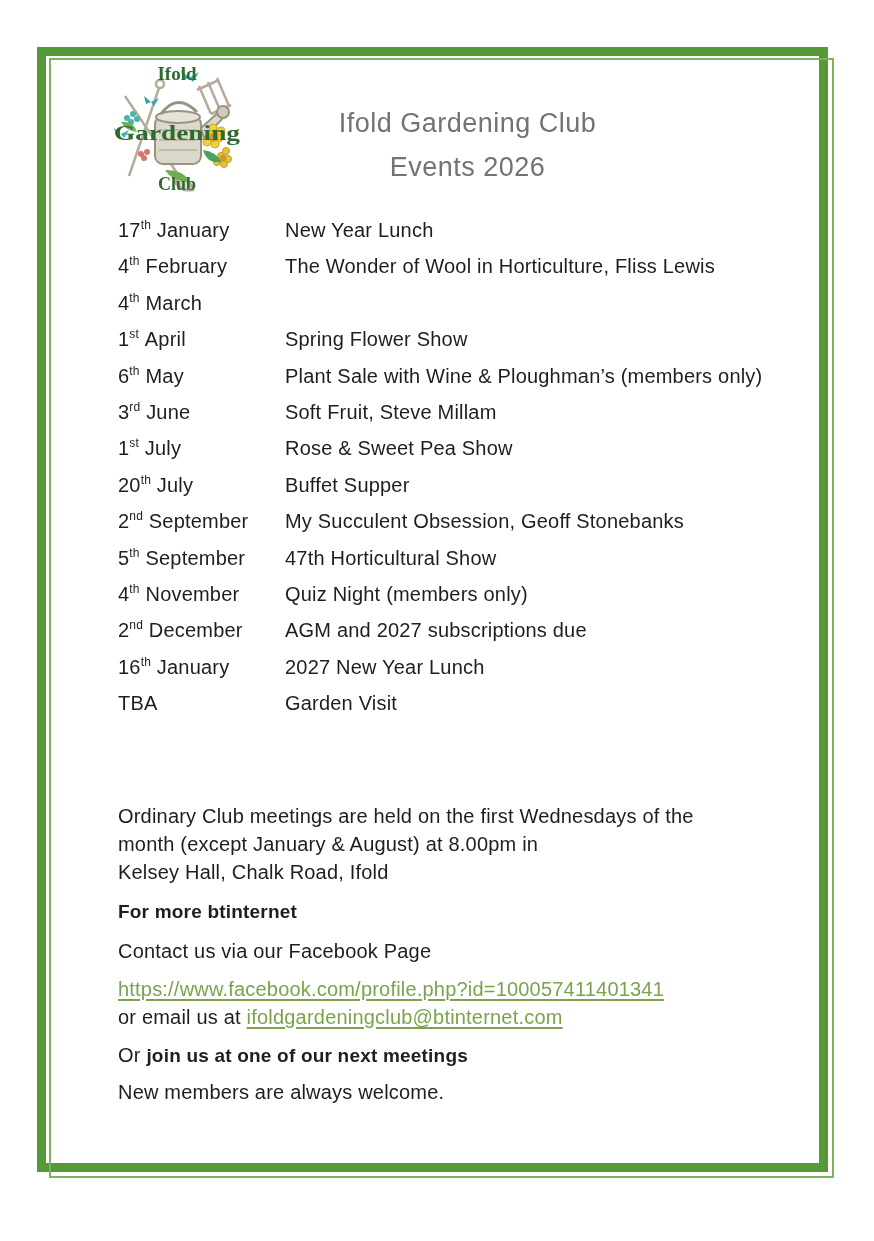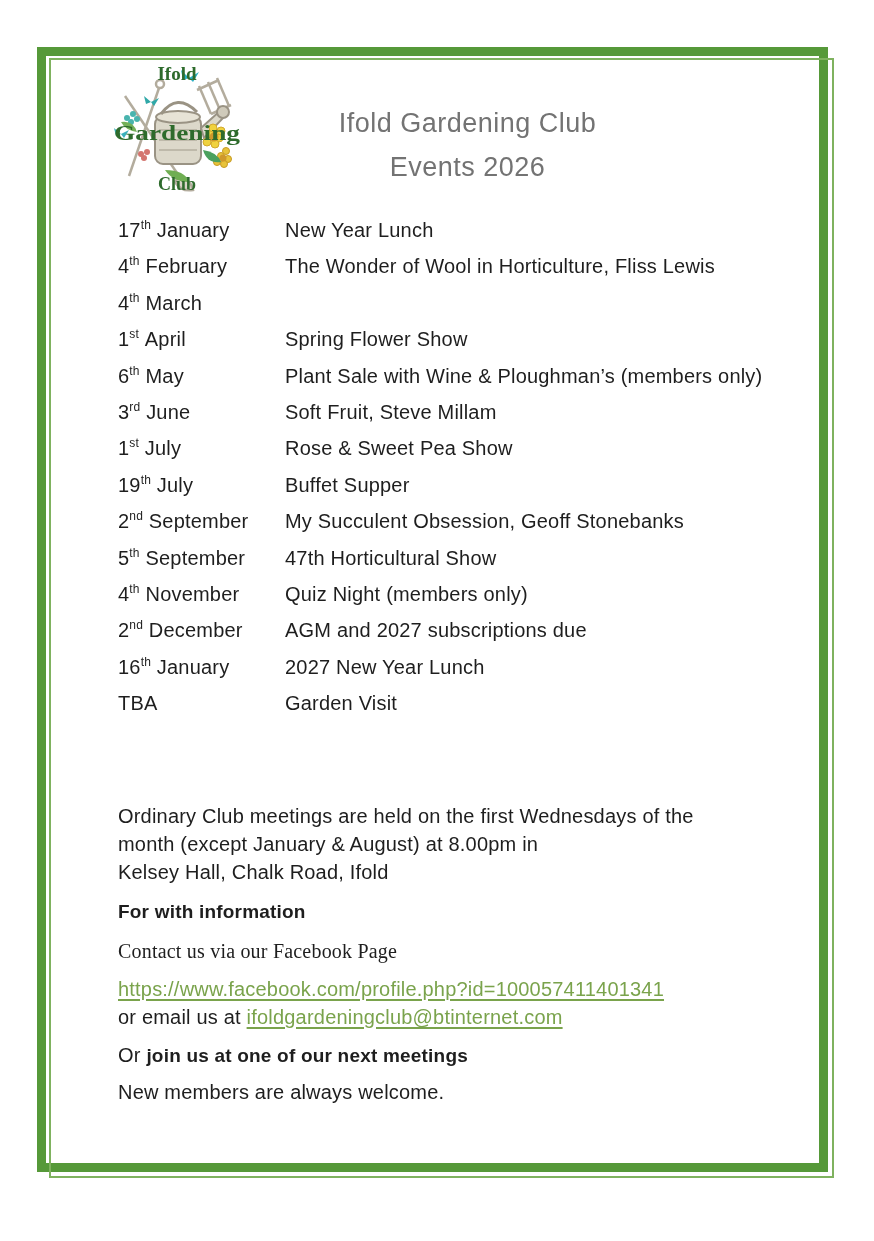--- a/index.html
+++ b/index.html
@@ -31,21 +31,21 @@
   }
   .events{position:absolute;left:118px;top:219px;width:705px;}
   .event-row{display:flex;height:36.4px;align-items:flex-start;font-size:20px;letter-spacing:.2px;}
   .ev-date{width:167px;flex:none;}
   .ev-desc{flex:1;white-space:nowrap;}
   .ev-ord{font-size:12px;line-height:0;vertical-align:super;}
   .footer{position:absolute;left:118px;top:802px;width:705px;font-size:20px;letter-spacing:.2px;}
   .footer p{margin:0;}
   .meet{line-height:28px;}
   .bold-head{font-weight:bold;font-size:19px;line-height:24px;margin-top:14px !important;}
-  .contact{line-height:24px;margin-top:15px !important;font-family:Liberation Serif, serif;}
+  .contact{line-height:24px;margin-top:15px !important;}
   .linkpara{line-height:28px;margin-top:12px !important;}
   .joinpara{line-height:24px;margin-top:12px !important;}
   .welcome{line-height:24px;margin-top:12px !important;}
   a{color:var(--link);text-decoration:underline;text-underline-offset:3px;cursor:pointer;}
   .joinpara b{font-size:19px;}
   .logo-text{font-family:"Liberation Serif","DejaVu Serif",serif;font-weight:bold;fill:var(--logo-green);}
 </style>
 </head>
 <body>
 
@@ -153,21 +153,21 @@
     <span class="ev-date"><span class="ev-day">3</span><sup class="ev-ord">rd</sup><span class="ev-month">&nbsp;June</span></span>
     <span class="ev-desc">Soft Fruit, Steve Millam</span>
   </div>
 
   <div class="event-row">
     <span class="ev-date"><span class="ev-day">1</span><sup class="ev-ord">st</sup><span class="ev-month">&nbsp;July</span></span>
     <span class="ev-desc">Rose &amp; Sweet Pea Show</span>
   </div>
 
   <div class="event-row">
-    <span class="ev-date"><span class="ev-day">19</span><sup class="ev-ord">th</sup><span class="ev-month">&nbsp;July</span></span>
+    <span class="ev-date"><span class="ev-day">20</span><sup class="ev-ord">th</sup><span class="ev-month">&nbsp;July</span></span>
     <span class="ev-desc">Buffet Supper</span>
   </div>
 
   <div class="event-row">
     <span class="ev-date"><span class="ev-day">2</span><sup class="ev-ord">nd</sup><span class="ev-month">&nbsp;September</span></span>
     <span class="ev-desc">My Succulent Obsession, Geoff Stonebanks</span>
   </div>
 
   <div class="event-row">
     <span class="ev-date"><span class="ev-day">5</span><sup class="ev-ord">th</sup><span class="ev-month">&nbsp;September</span></span>
@@ -195,21 +195,21 @@
     <span class="ev-desc">Garden Visit</span>
   </div>
 </div>
 
 <div class="footer">
   <p class="meet">
     <span>Ordinary Club meetings are held on the first Wednesdays of the</span><br>
     <span>month (except January &amp; August) at 8.00pm in</span><br>
     <span>Kelsey Hall, Chalk Road, Ifold</span>
   </p>
-  <p class="bold-head">For with information</p>
+  <p class="bold-head">For more btinternet</p>
   <p class="contact">Contact us via our Facebook Page</p>
   <p class="linkpara">
     <a href="#">https://www.facebook.com/profile.php?id=100057411401341</a><br>
     <span>or email us at </span><a href="#">ifoldgardeningclub@btinternet.com</a>
   </p>
   <p class="joinpara">
     <span>Or </span><b>join us at one of our next meetings</b>
   </p>
   <p class="welcome">New members are always welcome.</p>
 </div>

